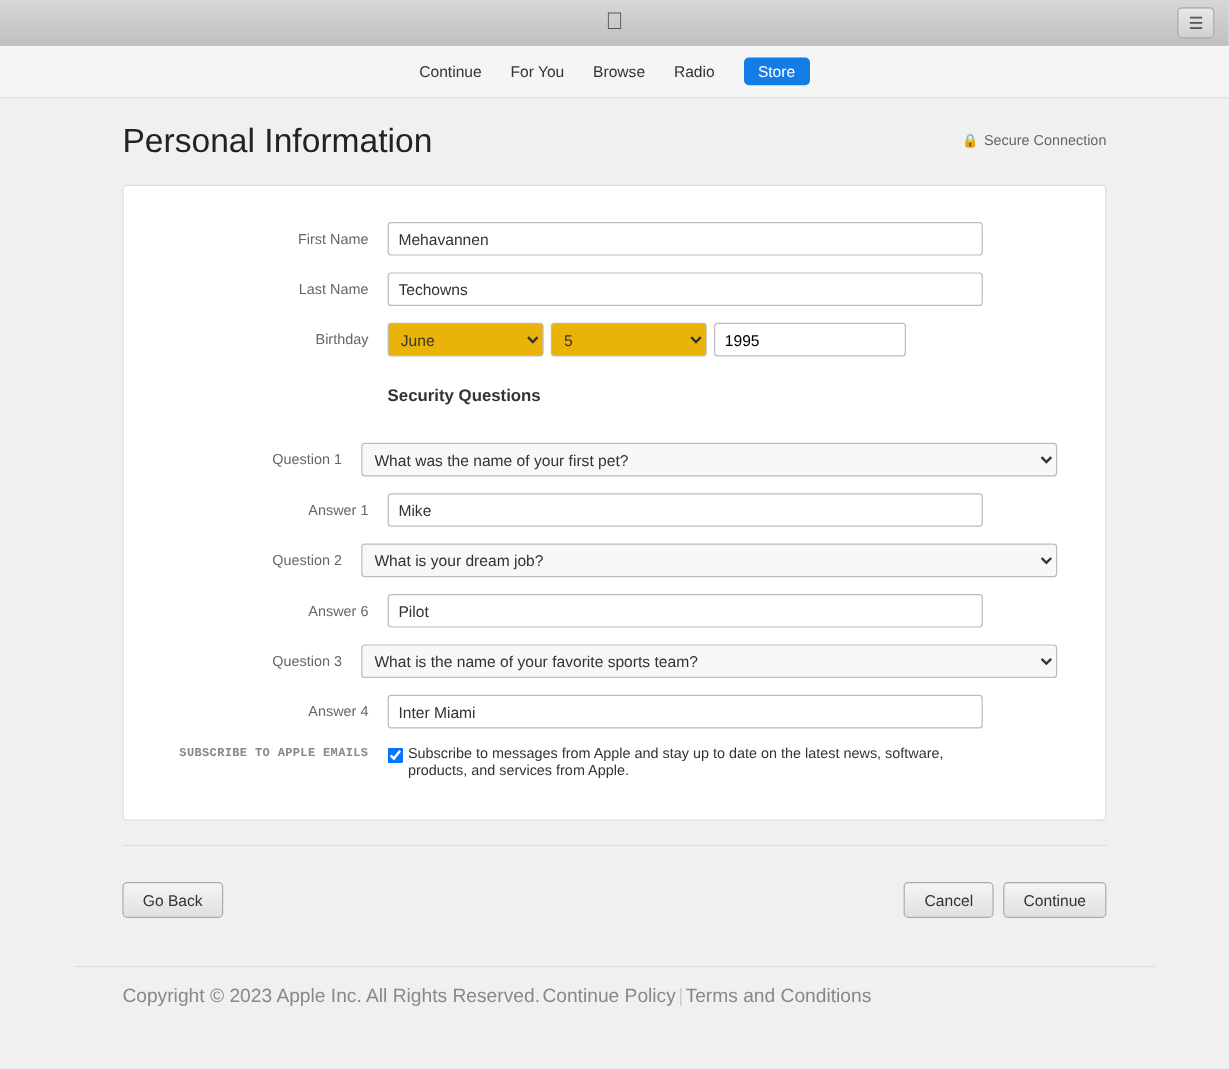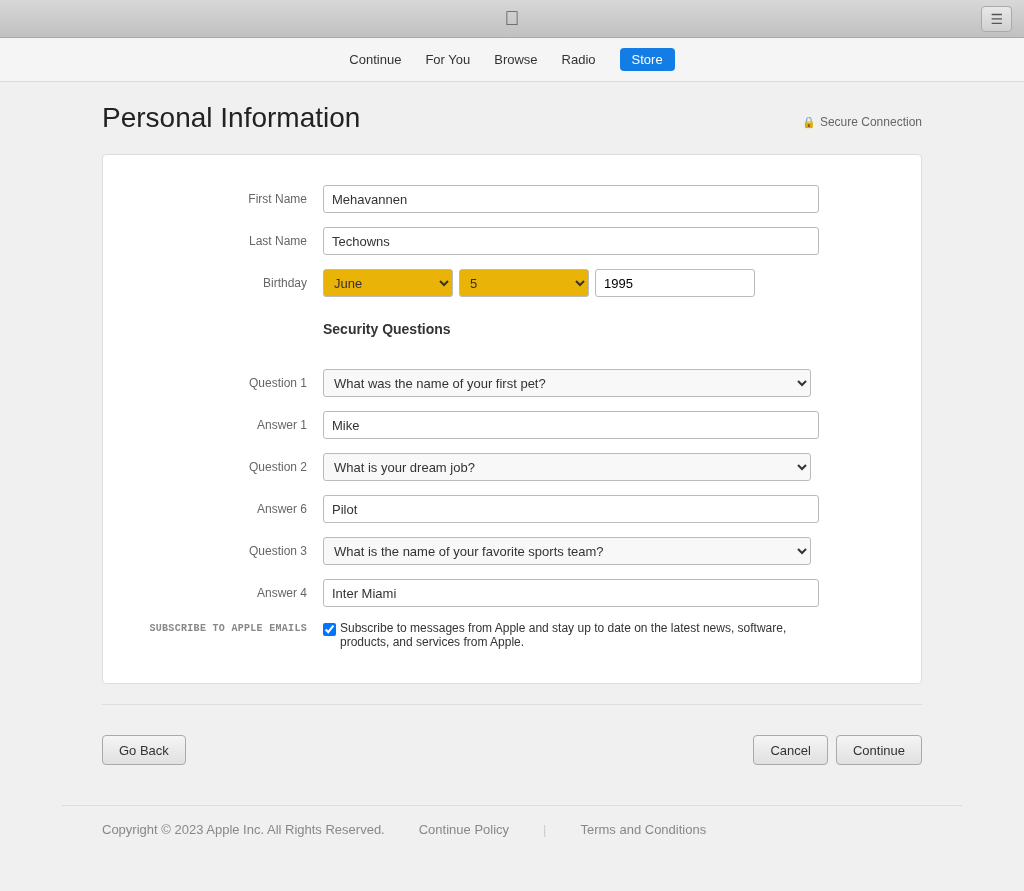--- a/index.html
+++ b/index.html
@@ -64,21 +64,21 @@
 
     
     .main-content {
       max-width: 900px;
       margin: 0 auto;
       padding: 20px 40px;
     }
 
     .page-header {
       display: flex;
-      align-items: center;
+      align-items: flex-start;
       justify-content: space-between;
       margin-bottom: 20px;
     }
     .page-title {
       font-size: 28px;
       font-weight: 300;
       color: #222;
     }
     .secure-connection {
       font-size: 12px;
@@ -173,21 +173,21 @@
       margin-bottom: 16px;
       margin-top: 10px;
     }
     .section-title-indent {
       width: 180px;
       padding-right: 16px;
     }
 
     
     .question-select {
-      width: 488px;
+      width: 580px;
       height: 28px;
       border: 1px solid #bbb;
       border-radius: 3px;
       padding: 2px 6px;
       font-size: 13px;
       background: #f8f8f8;
       color: #333;
     }
 
     
@@ -256,24 +256,24 @@
       border: 1px solid #aaa;
       color: #333;
     }
 
     
     .footer {
       border-top: 1px solid #ddd;
       padding: 16px 40px;
       max-width: 900px;
       margin: 0 auto;
-      font-size: 13px;
+      font-size: 16px;
       color: #888;
       display: flex;
-      gap: 34px;
+      gap: 2px;
     }
     .footer a {
       color: #888;
       text-decoration: none;
     }
     .footer .separator { color: #ccc; }
   </style>
 </head>
 <body>
 

